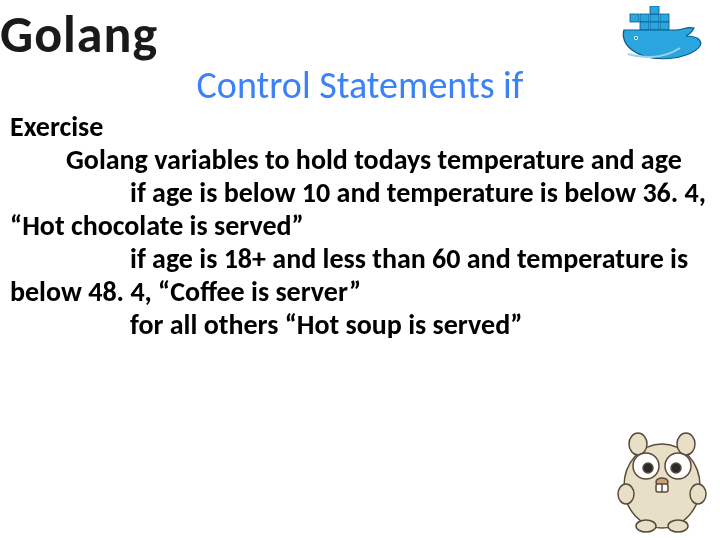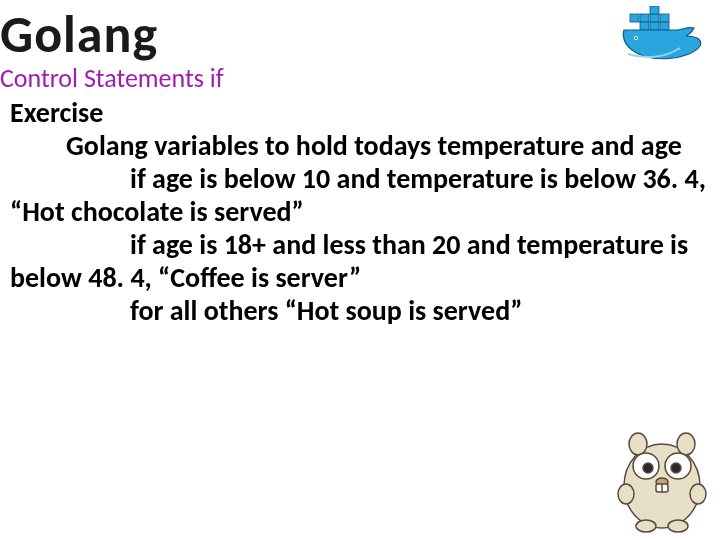--- a/index.html
+++ b/index.html
@@ -14,23 +14,23 @@
   }
   .title {
     text-align: left;
     font-size: 52px;
     font-weight: 700;
     color: #1a1a1a;
     margin-top: 2px;
     letter-spacing: 1px;
   }
   .subtitle {
-    text-align: left;
-    font-size: 26px;
-    color: #a21caf;
+    text-align: center;
+    font-size: 38px;
+    color: #3b82f6;
     margin-top: -4px;
   }
   .content {
     font-size: 28px;
     line-height: 1.18;
     padding: 0 14px 0 10px;
     margin-top: 2px;
     font-weight: bold;
   }
   .p0 { text-indent: 0; }
@@ -69,21 +69,21 @@
   </svg>
 </div>
 
 <h1 class="title">Golang</h1>
 <div class="subtitle">Control Statements if</div>
 
 <div class="content">
   <div class="p0">Exercise</div>
   <div class="p1">Golang variables to hold todays temperature and age</div>
   <div class="p2">if age is below 10 and temperature is below 36. 4, “Hot chocolate is served”</div>
-  <div class="p2">if age is 18+ and less than 20 and temperature is below 48. 4, “Coffee is server”</div>
+  <div class="p2">if age is 18+ and less than 60 and temperature is below 48. 4, “Coffee is server”</div>
   <div class="p2">for all others “Hot soup is served”</div>
 </div>
 
 <div class="gopher">
   <svg width="110" height="110" viewBox="0 0 110 110">
     <g stroke="#5a4a3a" stroke-width="1.5">
       <ellipse cx="60" cy="62" rx="38" ry="42" fill="#e8dfc7"></ellipse>
       <ellipse cx="36" cy="20" rx="9" ry="11" fill="#e8dfc7"></ellipse>
       <ellipse cx="84" cy="20" rx="9" ry="11" fill="#e8dfc7"></ellipse>
       <circle cx="44" cy="42" r="13" fill="#ffffff"></circle>

